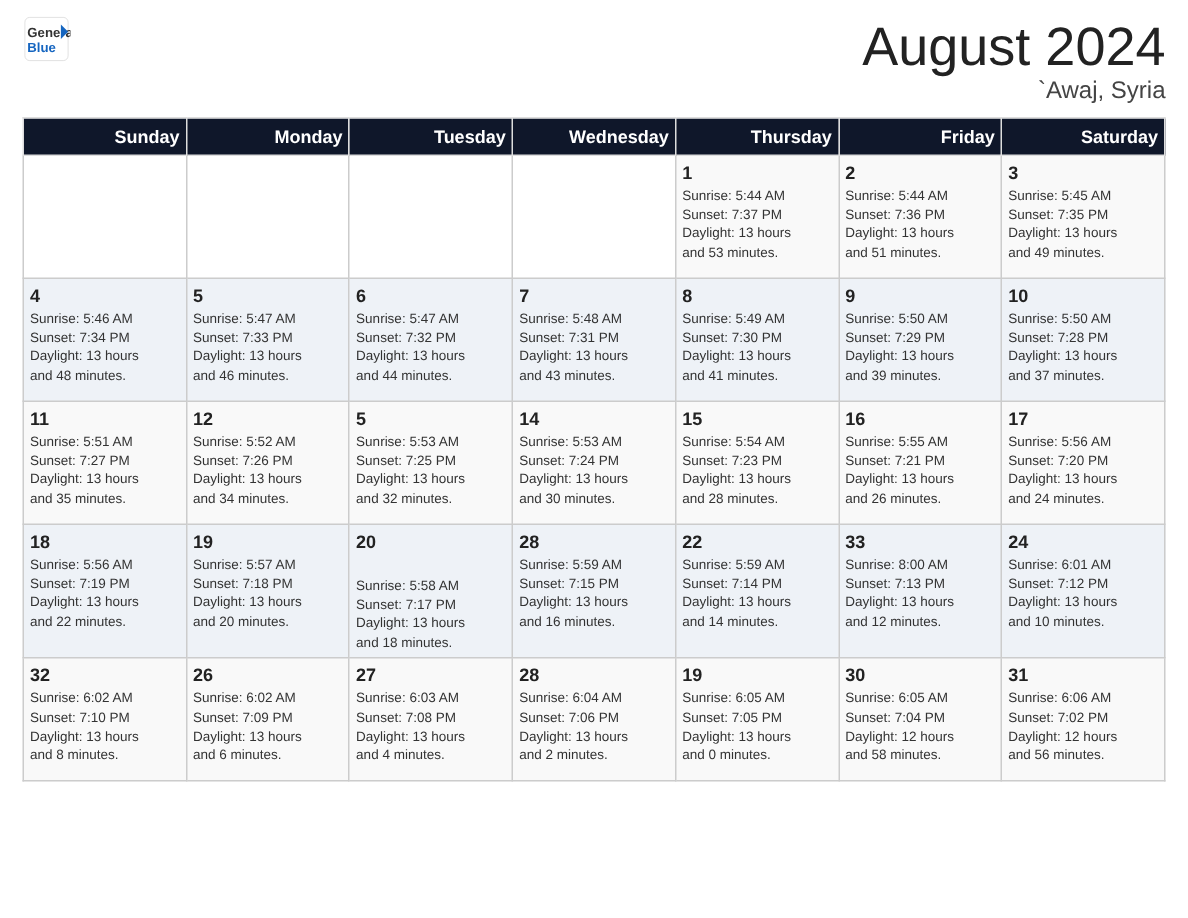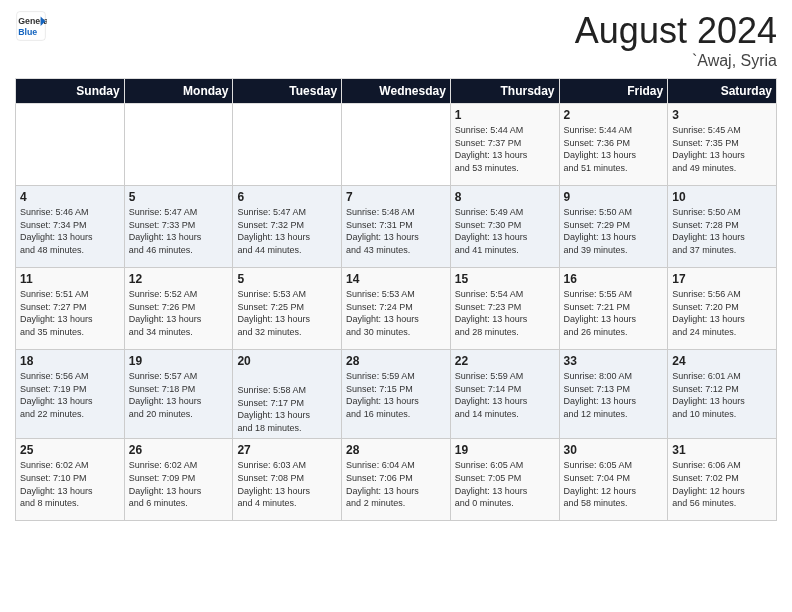--- a/index.html
+++ b/index.html
@@ -293,21 +293,21 @@
           <td>
             <span class="day-number">24</span>
             <div class="day-info" style="white-space: pre-line;">Sunrise: 6:01 AM
 Sunset: 7:12 PM
 Daylight: 13 hours
 and 10 minutes.</div>
           </td>
         </tr>
         <tr>
           <td>
-            <span class="day-number">25</span>
+            <span class="day-number">32</span>
             <div class="day-info" style="white-space: pre-line;">Sunrise: 6:02 AM
 Sunset: 7:10 PM
 Daylight: 13 hours
 and 8 minutes.</div>
           </td>
           <td>
             <span class="day-number">26</span>
             <div class="day-info" style="white-space: pre-line;">Sunrise: 6:02 AM
 Sunset: 7:09 PM
 Daylight: 13 hours

